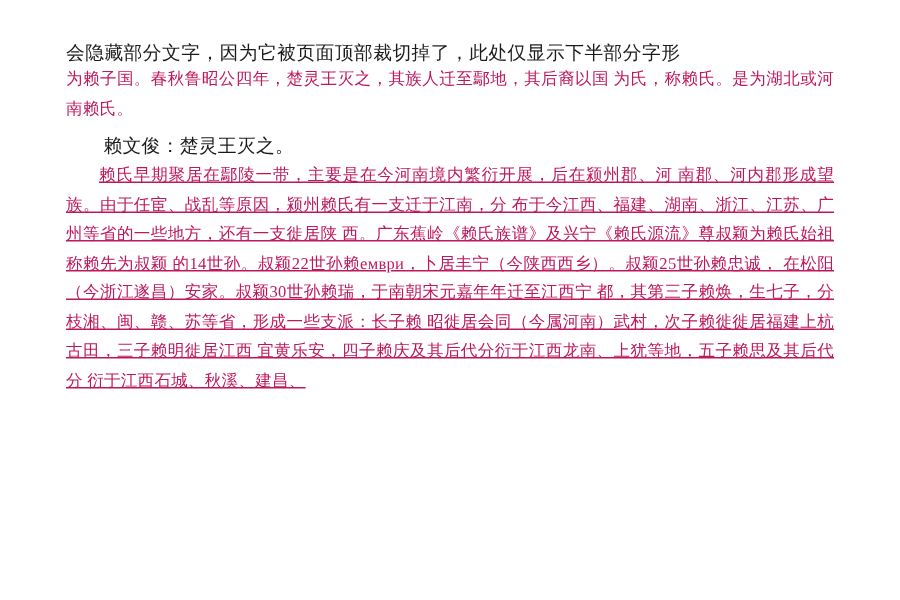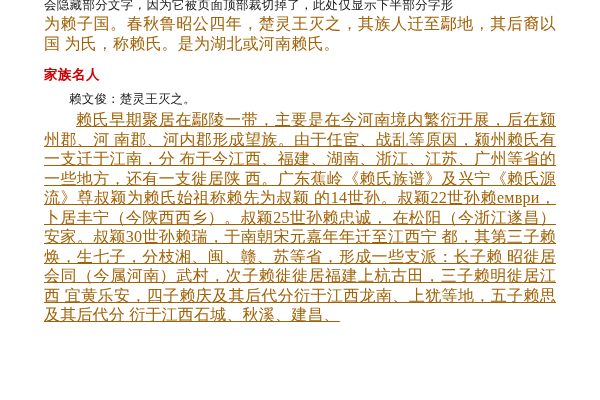--- a/index.html
+++ b/index.html
@@ -17,41 +17,42 @@
   .page {
     position: relative;
     width: 600px;
     height: 400px;
     padding: 0;
     box-sizing: border-box;
   }
   .content {
     padding: 0 44px 0 44px;
     box-sizing: border-box;
+    margin-top: 30px;
   }
   
   .clipped-line {
     height: 14px;
     overflow: hidden;
     font-size: 12.5px;
     line-height: 14px;
     letter-spacing: 0.3px;
     color: #1a1a1a;
     position: relative;
     top: -2px;
     white-space: nowrap;
   }
   .para {
-    font-size: 16px;
+    font-size: 11px;
     line-height: 19.5px;
     text-align: justify;
     text-justify: inter-ideograph;
     margin: 0 0 1px 0;
     letter-spacing: 0.2px;
-    color: #a16207;
+    color: #be185d;
   }
   .indent {
     text-indent: 2em;
     text-decoration: underline;
   }
   .heading {
     color: #cc0000;
     font-size: 13.5px;
     font-weight: bold;
     line-height: 22px;
@@ -73,21 +74,20 @@
 
 <div class="page">
   <div class="content">
 
     <div class="clipped-line">会隐藏部分文字，因为它被页面顶部裁切掉了，此处仅显示下半部分字形</div>
 
     <p class="para">为赖子国。春秋鲁昭公四年，楚灵王灭之，其族人迁至鄢地，其后裔以国 为氏，称赖氏。是为湖北或河南赖氏。</p>
 
     <div class="spacer-sm"></div>
 
-    <div class="heading">家族名人</div>
 
     <p class="namelist">赖文俊：楚灵王灭之。</p>
 
     <div class="spacer-xs"></div>
 
 
     <p class="para indent">赖氏早期聚居在鄢陵一带，主要是在今河南境内繁衍开展，后在颍州郡、河 南郡、河内郡形成望族。由于任宦、战乱等原因，颍州赖氏有一支迁于江南，分 布于今江西、福建、湖南、浙江、江苏、广州等省的一些地方，还有一支徙居陕 西。广东蕉岭《赖氏族谱》及兴宁《赖氏源流》尊叔颖为赖氏始祖称赖先为叔颖 的14世孙。叔颖22世孙赖ември，卜居丰宁（今陕西西乡）。叔颖25世孙赖忠诚， 在松阳（今浙江遂昌）安家。叔颖30世孙赖瑞，于南朝宋元嘉年年迁至江西宁 都，其第三子赖焕，生七子，分枝湘、闽、赣、苏等省，形成一些支派：长子赖 昭徙居会同（今属河南）武村，次子赖徙徙居福建上杭古田，三子赖明徙居江西 宜黄乐安，四子赖庆及其后代分衍于江西龙南、上犹等地，五子赖思及其后代分 衍于江西石城、秋溪、建昌、</p>
 
   </div>
 </div>

